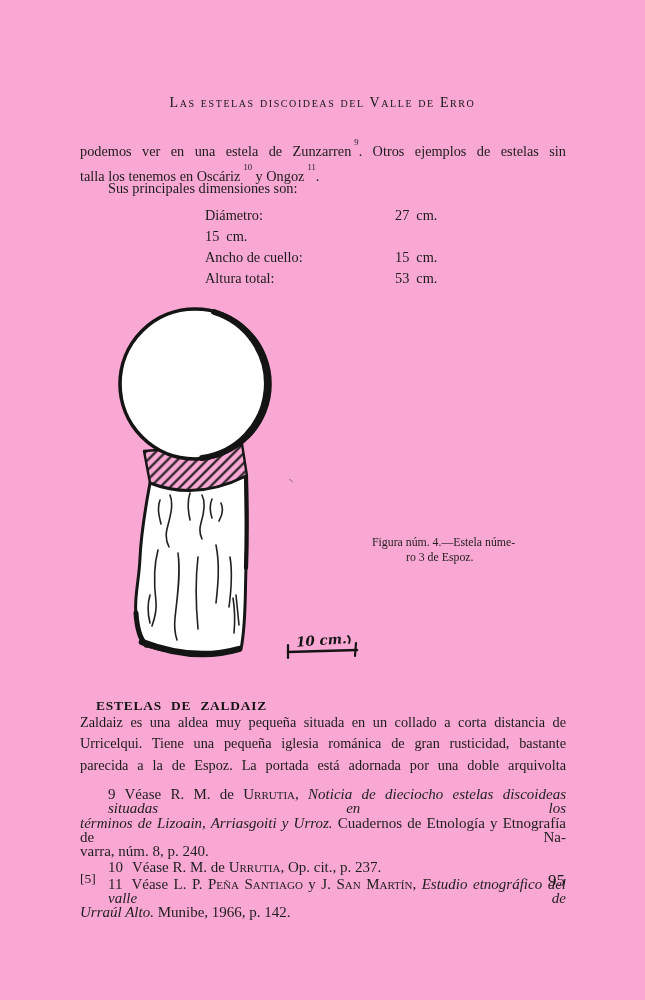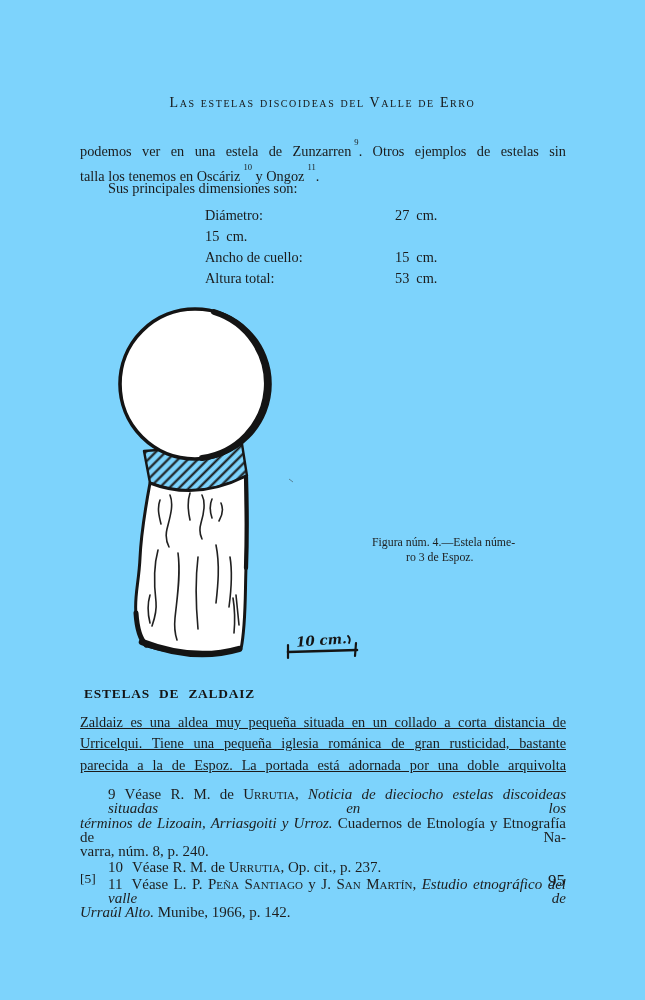--- a/index.html
+++ b/index.html
@@ -1,20 +1,20 @@
 <!DOCTYPE html>
 <html><head>
 <meta charset="utf-8">
 <style>
   html,body { margin:0; padding:0; background:#e8e8e8; }
   .page {
     position:relative;
     width:645px; height:1000px;
     margin:0 auto;
-    background:#7dd3fc;
+    background:#f9a8d4;
     font-family:"Liberation Serif", serif;
     color:#1b1b1b;
     overflow:hidden;
   }
   .running-head {
     position:absolute; top:95px; left:0; width:645px;
     text-align:center;
     font-variant:small-caps;
     font-size:14px; letter-spacing:1.6px;
     color:#161616;
@@ -41,27 +41,27 @@
   .dim-row { display:flex;align-items:center; }
   .dim-label { width:190px; }
   .dim-unit { margin-left:7px; }
   .figure-svg { position:absolute; left:90px; top:295px; }
   .caption {
     position:absolute; left:372px; top:535px; width:205px;
     font-size:11.8px; line-height:14.6px; color:#1e1e1e;
   }
   .cap2 { margin-left:34px; }
   .section-heading {
-    position:absolute; left:80px; top:682px; margin:4px;
+    position:absolute; left:80px; top:682px; margin:16px;
     font-size:13.4px; font-weight:bold;
     letter-spacing:0.8px; word-spacing:5px; color:#141414;
   }
   .zaldaiz {
     left:80px; top:706px; width:486px;
-    font-size:14.3px; line-height:21.3px;text-decoration:underline;
+    font-size:14.3px; line-height:21.3px;
   }
   .footnotes {
     position:absolute; left:80px; top:787px; width:486px;
     font-size:15px; line-height:14.3px; color:#1e1e1e;
   }
   .fn { margin-bottom:2px; }
   .fn-first { padding-left:28px; }
   .fn-num { margin-right:9px; }
   .sc { font-variant:small-caps; }
   .it { font-style:italic; }

